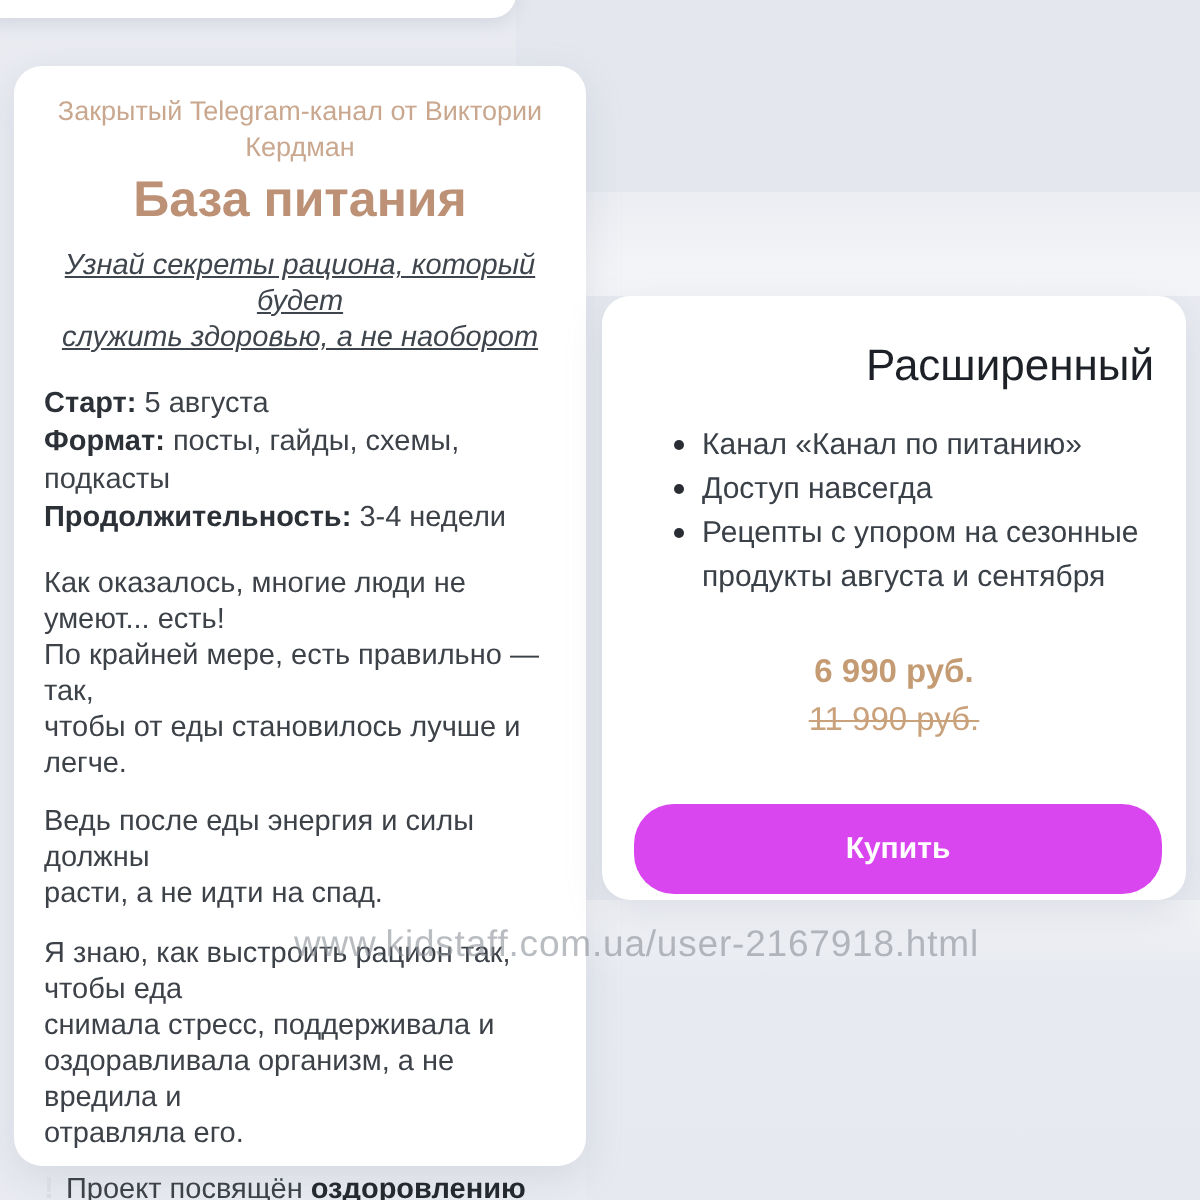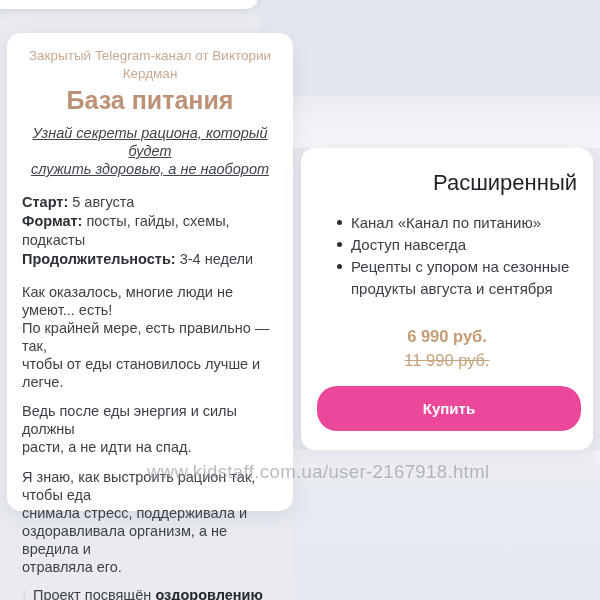--- a/index.html
+++ b/index.html
@@ -31,21 +31,21 @@
     background:#ffffff; border-radius:0 0 12px 12px;
     box-shadow:0 3px 8px rgba(150,158,175,.25);
   }
 
   
   .card {
     position:absolute; background:#fff; border-radius:14px;
     box-shadow:0 6px 18px rgba(145,153,172,.22);
   }
   .card-left {
-    left:7px; top:33px; width:286px; height:478px;
+    left:7px; top:33px; width:286px; height:550px;
     padding:12px 15px 0 15px;
   }
   .card-right {
     left:301px; top:148px; width:292px; height:302px;
     padding:16px 16px 0 16px;
   }
 
   
   .kicker {
     margin-top:2px; text-align:center;
@@ -94,22 +94,22 @@
   }
   .bullet .bullet-text { white-space:pre-line; }
 
   .price-block { margin-top:26px; text-align:center; }
   .price-new { font-size:16.5px; line-height:20px; font-weight:bold; color:#c49b73; }
   .price-old {
     margin-top:4px; font-size:16.5px; line-height:20px; color:#c9a27c;
     text-decoration:line-through;
   }
   .buy-button {
-    display:block; margin:16px auto 0 auto; width:264px; height:45px;
-    background:#ec4899; border:none; border-radius:20px;
+    display:block; margin:32px auto 0 auto; width:264px; height:45px;
+    background:#d946ef; border:none; border-radius:20px;
     color:#ffffff; font-size:15px; font-weight:bold;
     font-family:"Liberation Sans","DejaVu Sans",sans-serif;
     cursor:pointer;
   }
 
   
   .watermark {
     position:absolute; left:147px; top:461px;
     font-size:18.5px; letter-spacing:.4px;
     color:rgba(142,147,154,.62);

